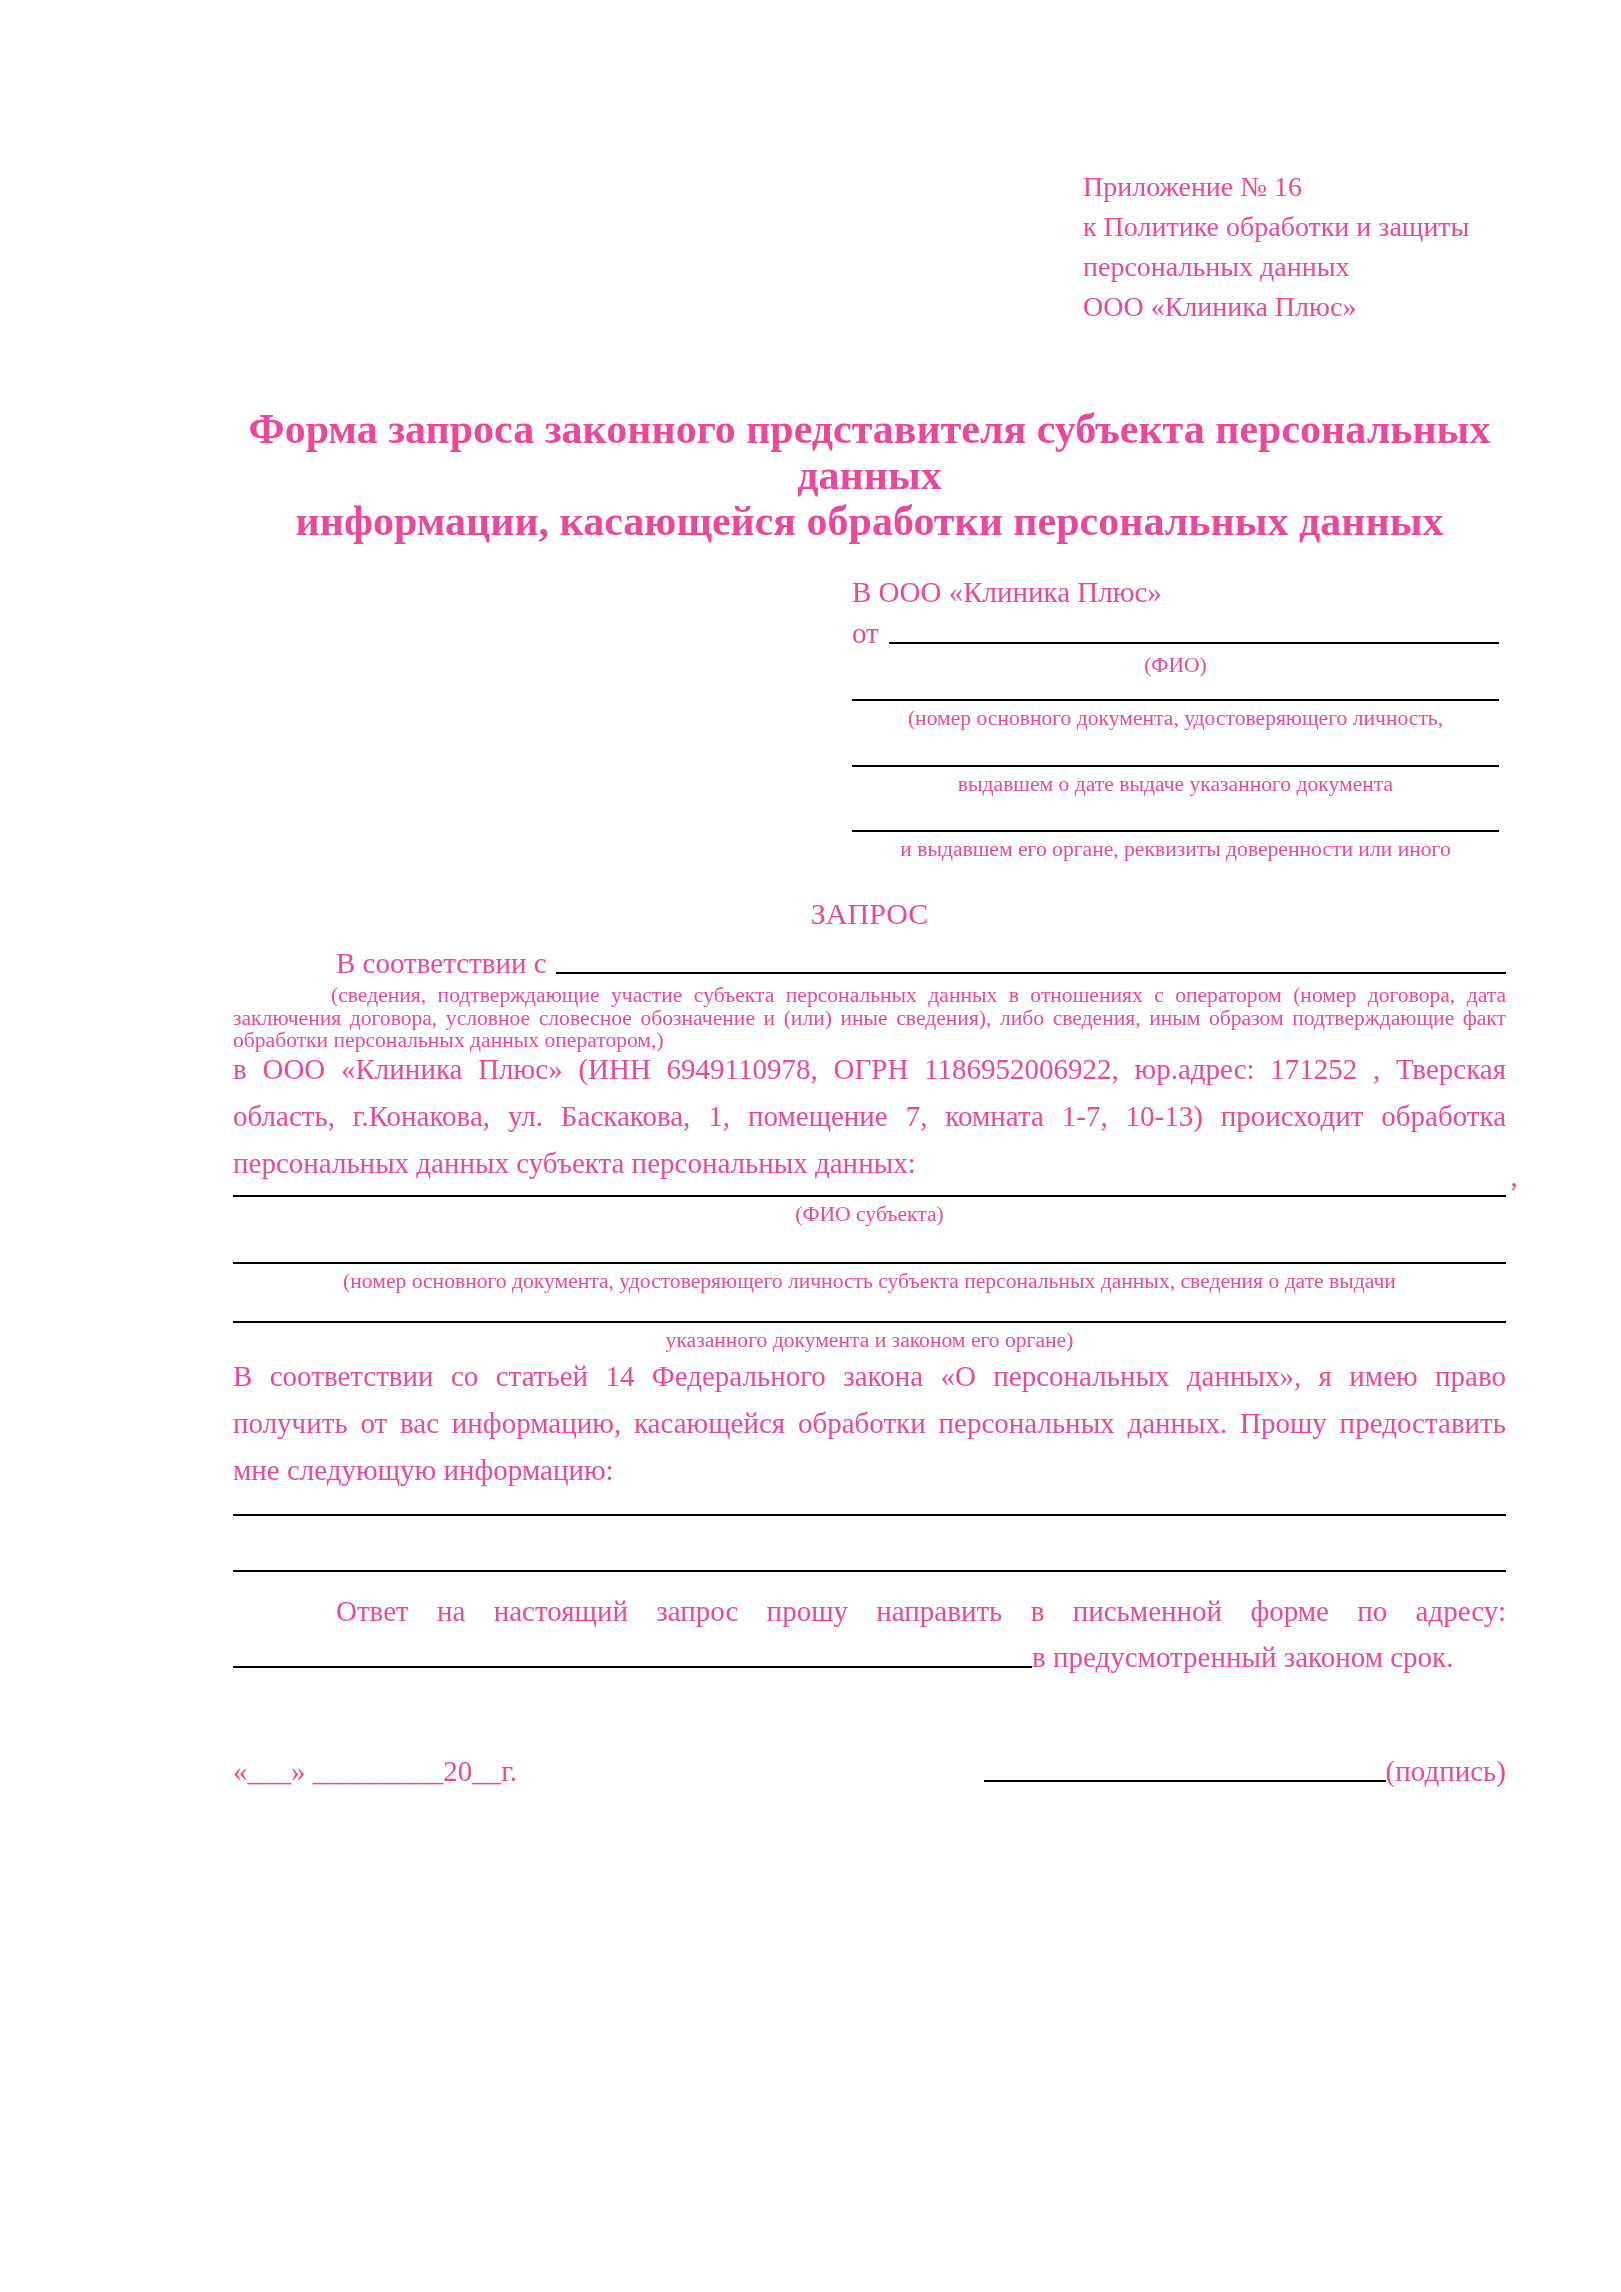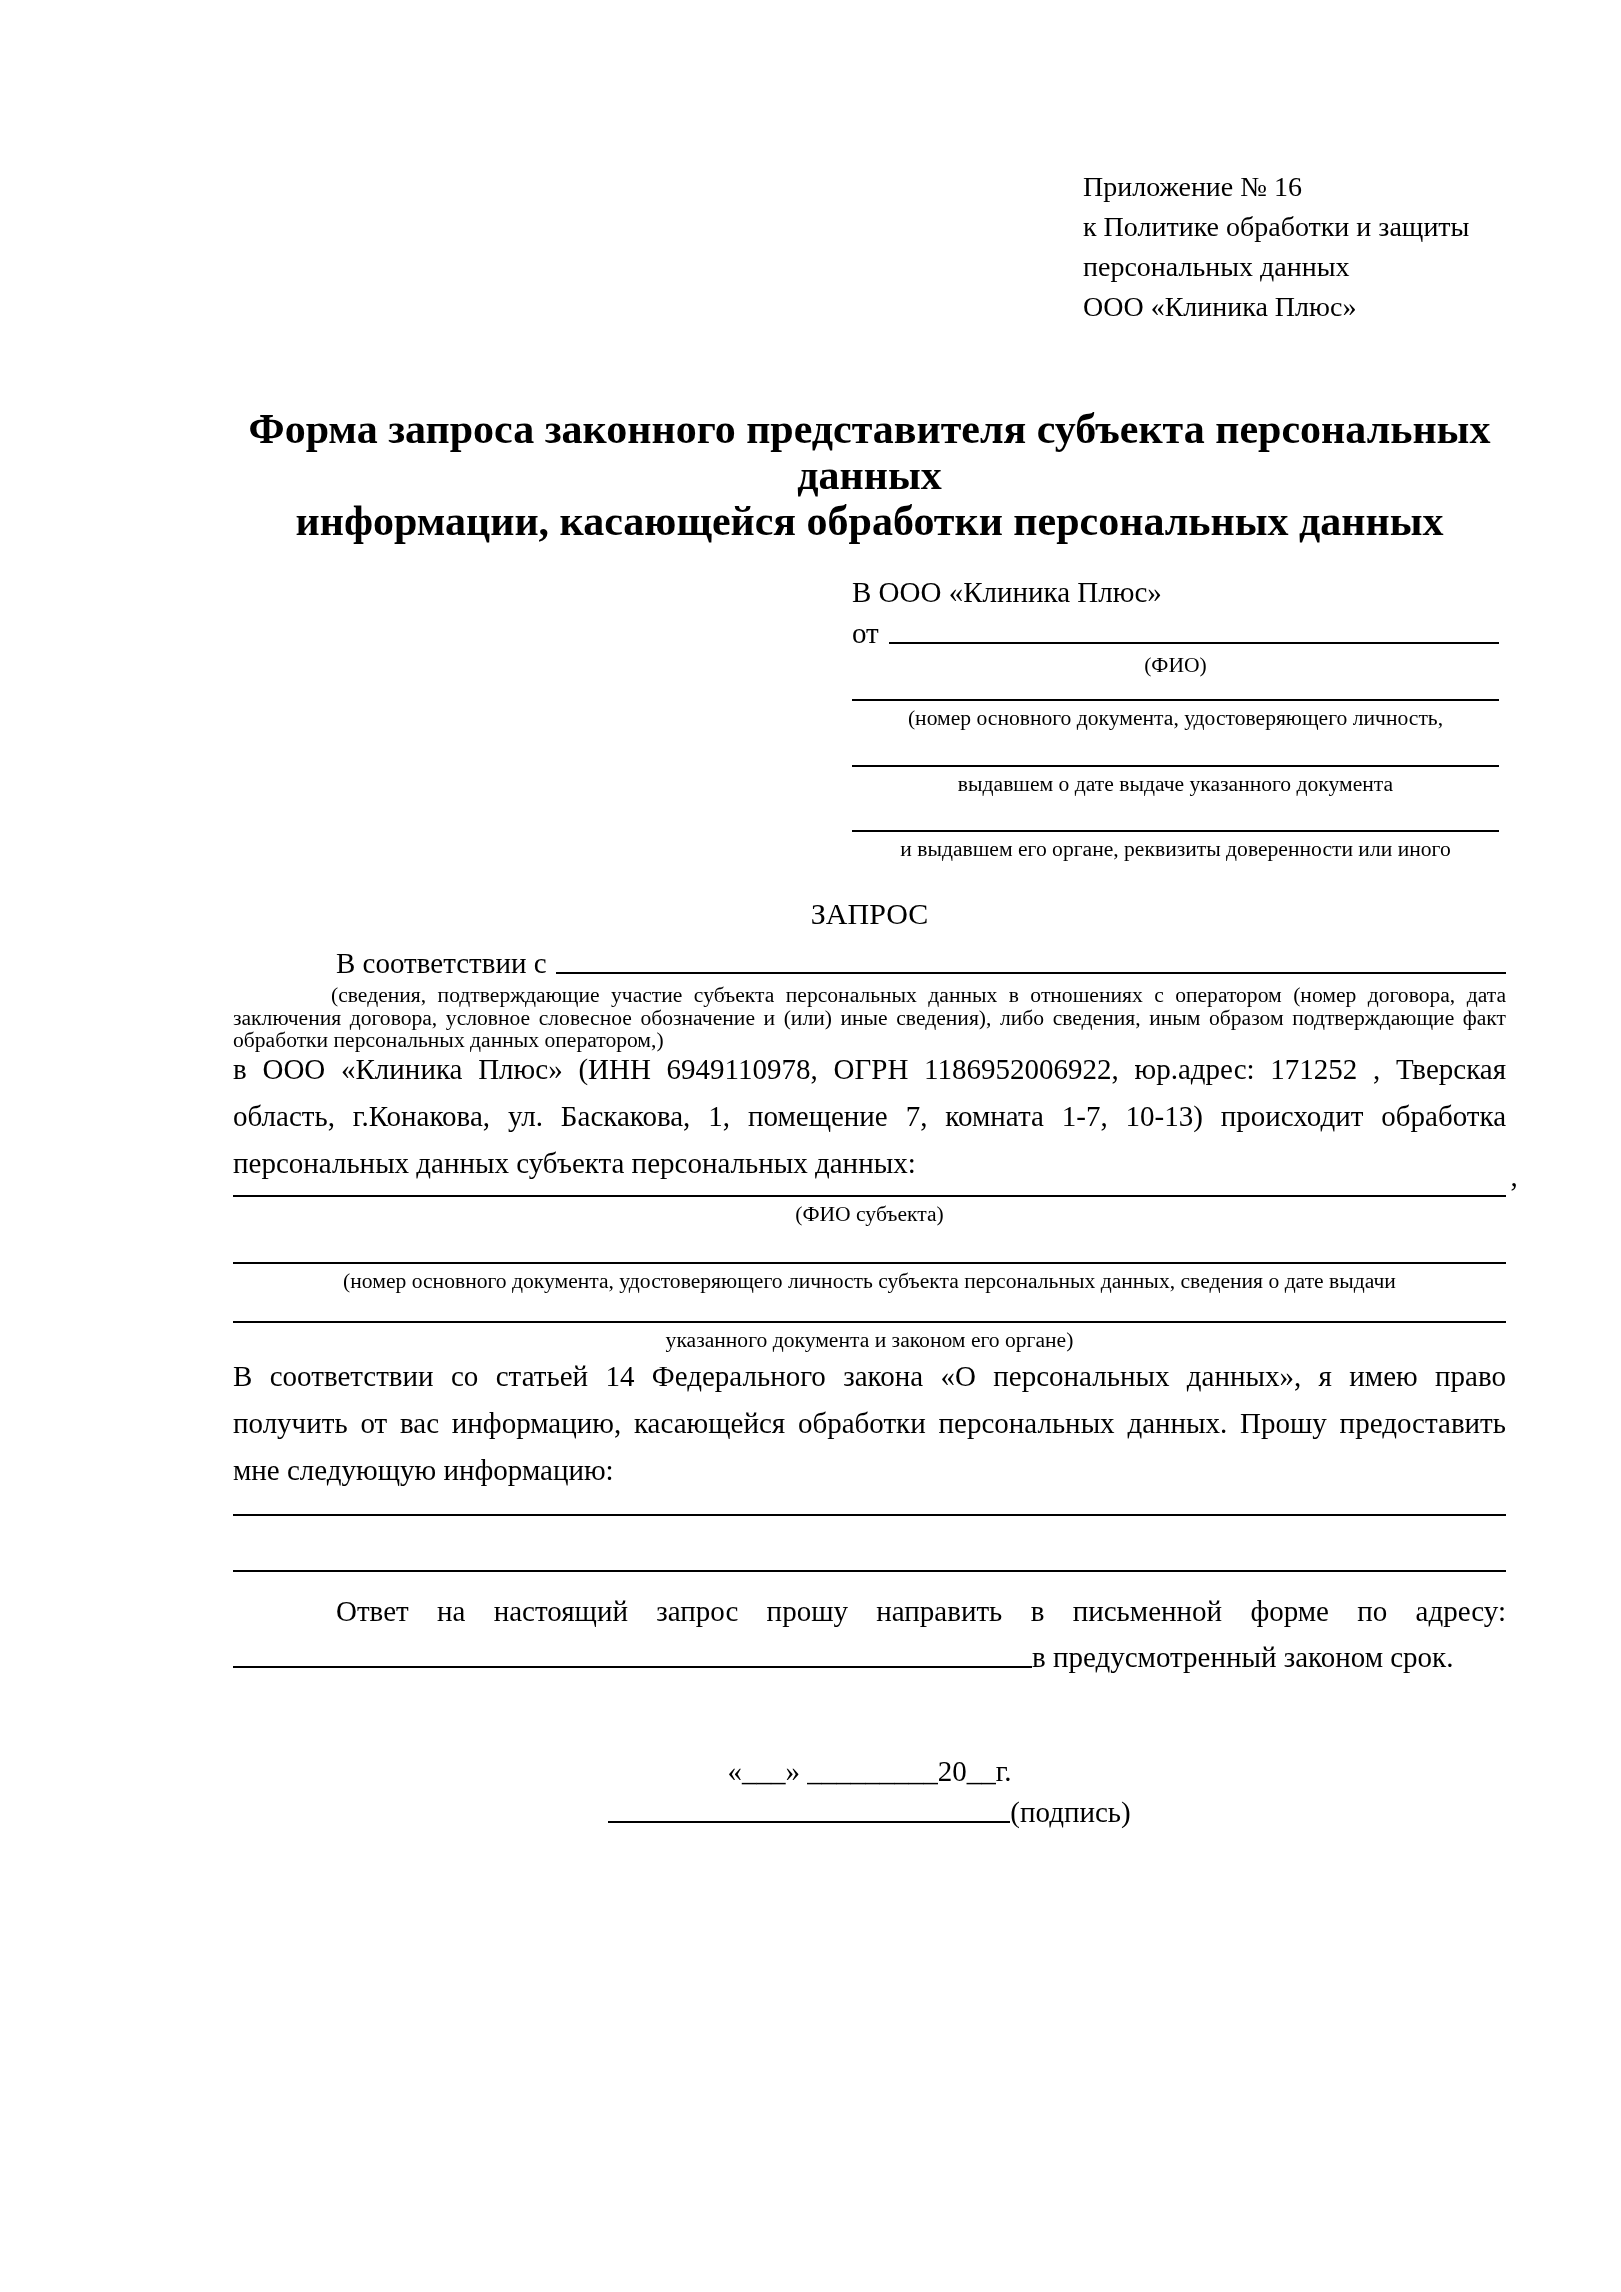--- a/index.html
+++ b/index.html
@@ -1,17 +1,17 @@
 <!DOCTYPE html>
 <html><head>
 <meta charset="utf-8">
 <style>
   html,body{margin:0;padding:0;background:#fff;}
   .page{
-    width:1621px;height:2293px;background:#ffffff;color:#000000;
+    width:1621px;height:2293px;background:#ffffff;color:#ec4899;
     font-family:"Liberation Serif","DejaVu Serif",serif;
     box-sizing:border-box;padding:167px 115px 0 233px;position:relative;
     overflow:hidden;
   }
   
   .appendix{margin-left:850px;width:431px;font-size:28px;line-height:40px;}
   
   .title{margin-top:79px;text-align:center;font-weight:bold;font-size:42px;line-height:46px;}
   
   .addressee{margin-top:28px;margin-left:619px;width:647px;font-size:29px;line-height:41px;}
@@ -30,21 +30,21 @@
   .operator-par{margin-top:-5.9px;}
   .subject-fio{margin-top:8.8px;border-top:2px solid #000;padding-top:5.9px;position:relative;}
   .subject-fio .comma{position:absolute;right:-11.8px;top:-35px;font-size:29px;line-height:29px;}
   .sg1{margin-top:35px;} .sg2{margin-top:28px;}
   .law-par{margin-top:0;}
   .hr-blank{border-top:2px solid #000;height:0;}
   .hr1{margin-top:20.6px;} .hr2{margin-top:54px;}
   .response-1{margin-top:16px;font-size:29px;line-height:46px;text-align:justify;text-align-last:justify;text-indent:103px;}
   .response-2{display:flex;font-size:29px;line-height:46px;}
   .response-2 .addr-blank{flex:0 0 799px;border-bottom:2px solid #000;margin-bottom:11.8px;}
-  .footer{margin-top:71px;display:flex;justify-content:space-between;align-items:center;font-size:29px;line-height:41px;flex-direction:column;}
+  .footer{margin-top:71px;display:flex;justify-content:space-between;align-items:flex-start;font-size:29px;line-height:41px;}
   .sig{display:flex;align-items:stretch;}
   .sig .sig-blank{width:402px;border-bottom:2px solid #000;margin-bottom:9.8px;}
 </style>
 </head>
 <body>
 
 <div class="page">
 
   <div class="appendix">
     <div>Приложение № 16</div>

